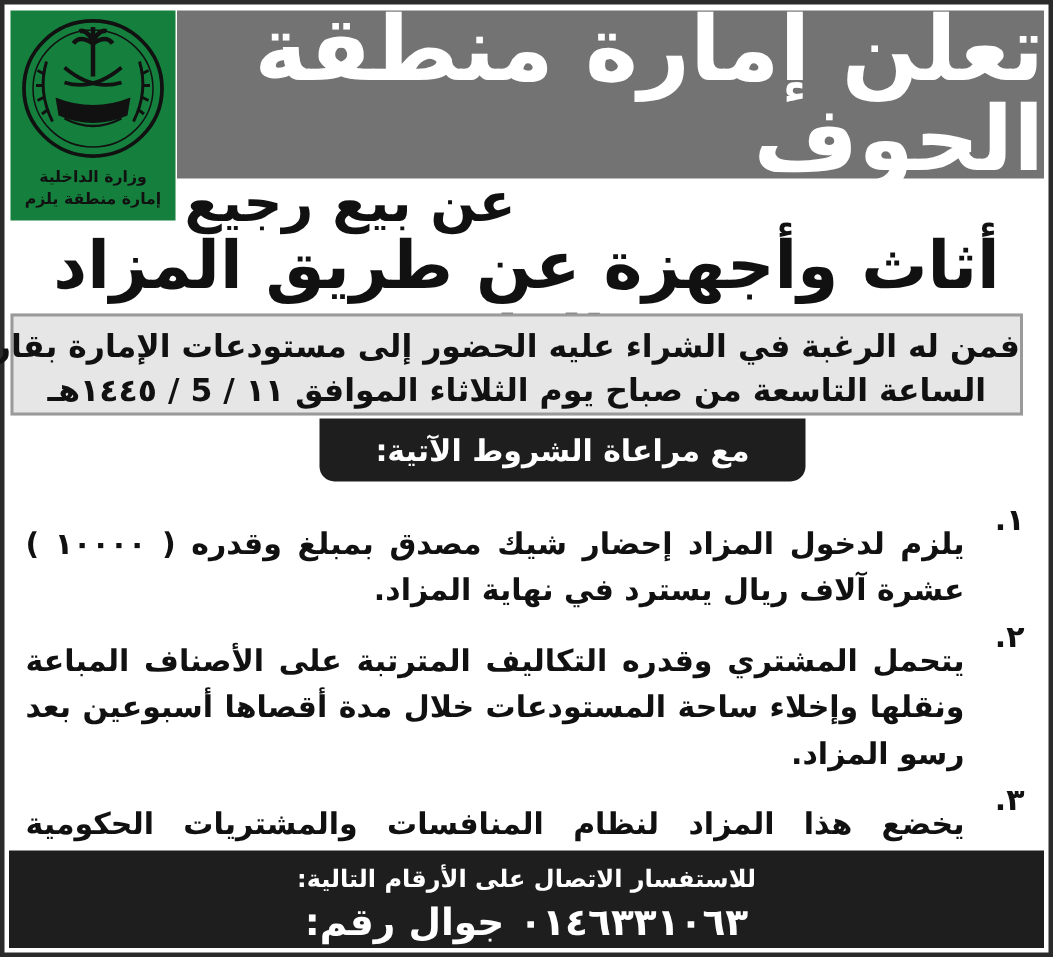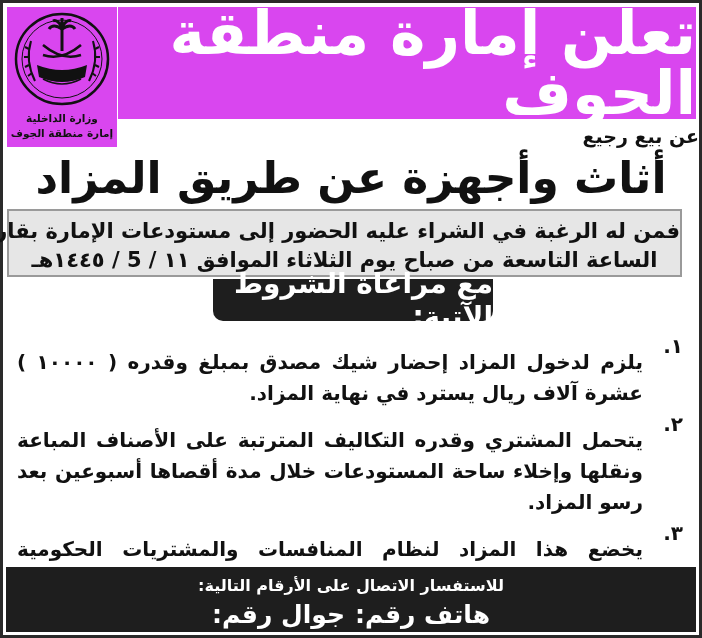--- a/index.html
+++ b/index.html
@@ -7,62 +7,62 @@
     body { font-family: "DejaVu Sans", sans-serif; color: #111; position: relative; }
 
     .frame {
       position: absolute; left: 0; top: 0; width: 702px; height: 638px;
       border: 3px solid #2a2a2a; background: #fff;
     }
 
     
     .header-band {
       position: absolute; left: 115px; top: 4px; right: 3px; height: 112px;
-      background: #d946ef;
+      background: #737373;
       display: flex; align-items: center; justify-content: center;
     }
     .header-title {
       color: #fff; font-family: "DejaVu Sans", sans-serif; font-weight: bold;
       font-size: 60px; line-height: 1; letter-spacing: 1px;
     }
 
     
     .logo-area {
       position: absolute; left: 4px; top: 4px; width: 110px; height: 140px;
-      background: #d946ef; text-align: center;
+      background: #15803d; text-align: center;
     }
     .logo-emblem { display: block; margin: 4px auto 0; }
     .logo-caption {
       font-size: 10.5px; font-weight: bold; line-height: 15px; color: #111;
       margin-top: 4px;
     }
 
     .sub1 {
-      position: absolute; left: 120px; right: 0; top: 118px; text-align: right;
-      font-size: 19px; font-weight: bold; line-height: 30px;
+      position: absolute; left: 120px; right: 0; top: 118px; text-align: left;
+      font-size: 36px; font-weight: bold; line-height: 30px;
     }
     .sub2 {
       position: absolute; left: 0; right: 0; top: 150px; text-align: center;
       font-size: 44px; font-weight: bold; line-height: 50px; letter-spacing: 0.5px;
     }
 
     
     .info-box {
       position: absolute; left: 4px; right: 17px; top: 206px; height: 68px;
       background: #e6e6e6; border: 2px solid #9a9a9a;
       text-align: center; padding-top: 6px;
     }
     .info-line { font-size: 21px; font-weight: bold; line-height: 29px; white-space: nowrap; }
 
     
     .conditions-tab {
-      position: absolute; left: 210px; width: 280px; top: 276px; height: 42px;
+      position: absolute; left: 210px; width: 324px; top: 276px; height: 42px;
       background: #1e1e1e; color: #fff; border-radius: 0 0 10px 10px;
       display: flex; align-items: center; justify-content: center;
-      font-size: 28px; font-weight: bold;
+      font-size: 20px; font-weight: bold;
     }
 
     .conditions {
       position: absolute; left: 14px; right: 16px; top: 328px;
     }
     .cond-item { display: flex; flex-direction: row; align-items: flex-start; }
     .cond-num {
       width: 40px; flex: 0 0 40px; font-size: 20px; font-weight: bold; line-height: 31px;
       text-align: right;
     }
@@ -108,21 +108,21 @@
       <path d="M49 18 Q40 12 36 18 M49 18 Q58 12 62 18 M49 16 Q44 8 40 10 M49 16 Q54 8 58 10 M49 15 L49 7" stroke="#111" stroke-width="3" fill="none"></path>
 
       <path d="M30 34 Q49 50 68 44" stroke="#111" stroke-width="2.5" fill="none"></path>
       <path d="M68 34 Q49 50 30 44" stroke="#111" stroke-width="2.5" fill="none"></path>
 
       <path d="M24 54 Q49 64 74 54 L72 66 Q49 76 26 66 Z" fill="#111"></path>
       <path d="M30 68 Q49 78 68 68" stroke="#111" stroke-width="1.5" fill="none"></path>
     </svg>
     <div class="logo-caption">
       <div>وزارة الداخلية</div>
-      <div>إمارة منطقة الجوف</div>
+      <div>إمارة منطقة يلزم</div>
     </div>
   </div>
 
   <div class="header-band">
     <div class="header-title">تعلن إمارة منطقة الجوف</div>
   </div>
 
   <div class="sub1">عن بيع رجيع</div>
   <div class="sub2">أثاث وأجهزة عن طريق المزاد العام</div>
 
@@ -145,18 +145,18 @@
     <div class="cond-item">
       <span class="cond-num">٣.</span>
       <span class="cond-text">يخضع هذا المزاد لنظام المنافسات والمشتريات الحكومية ولائحته التنفيذية.</span>
     </div>
   </div>
 
 
   <div class="footer-band">
     <div class="footer-line1">للاستفسار الاتصال على الأرقام التالية:</div>
     <div class="footer-line2">
-      <span>هاتف رقم:</span>
+      <span>٠١٤٦٣٣١٠٦٣</span>
       <span>جوال رقم:</span>
     </div>
   </div>
 
 </div>
 
 </body></html>

